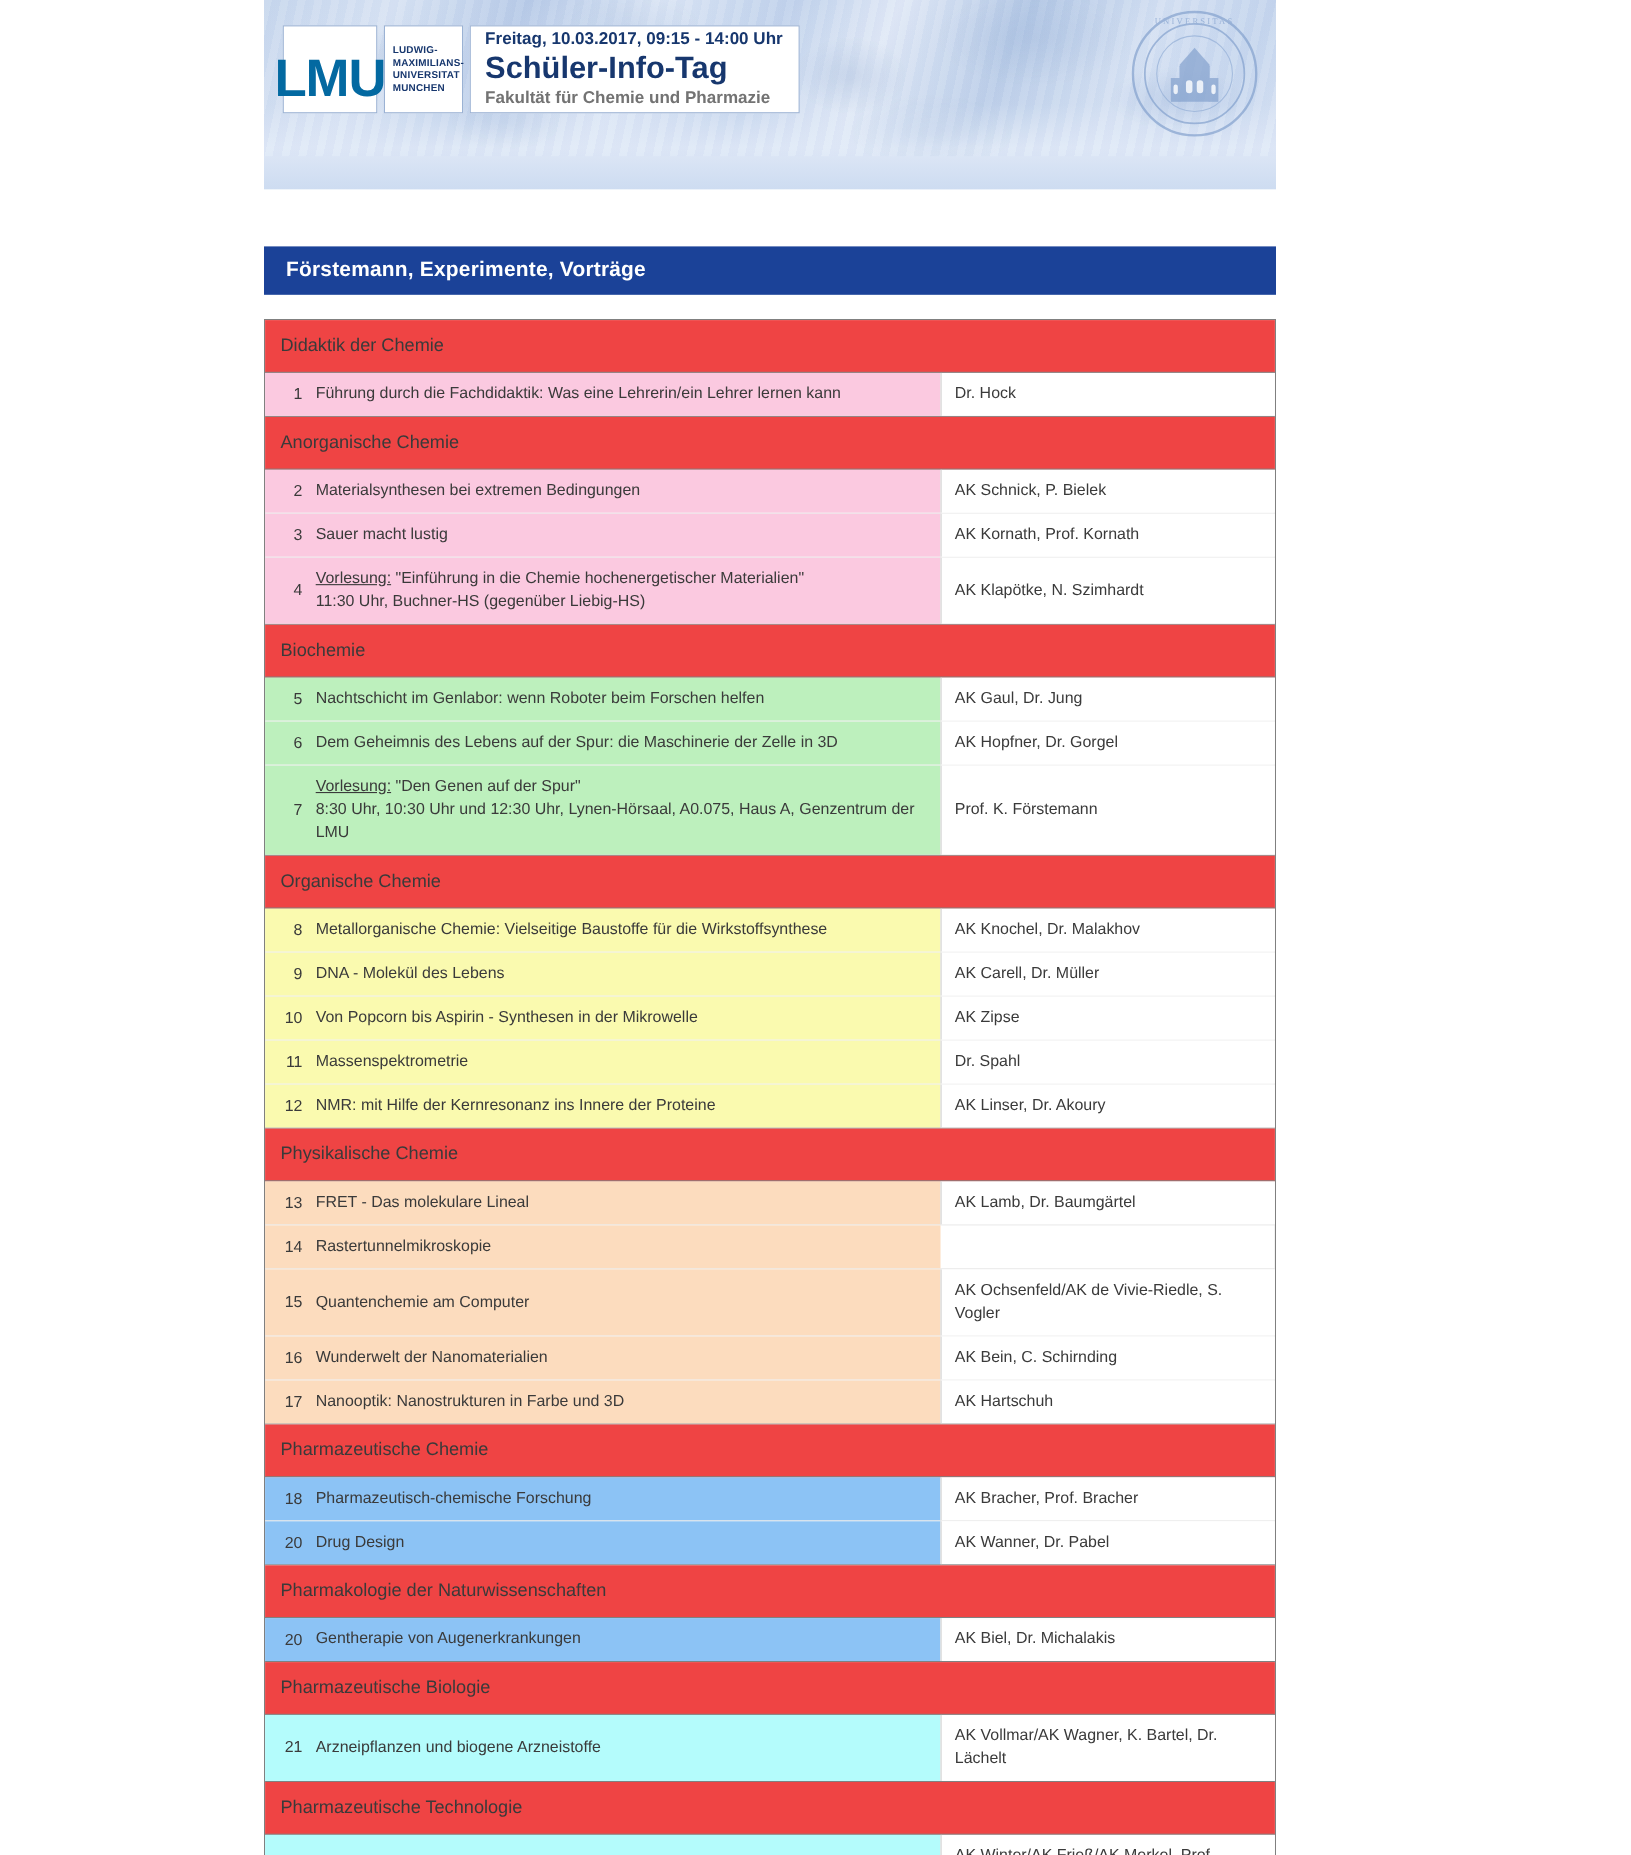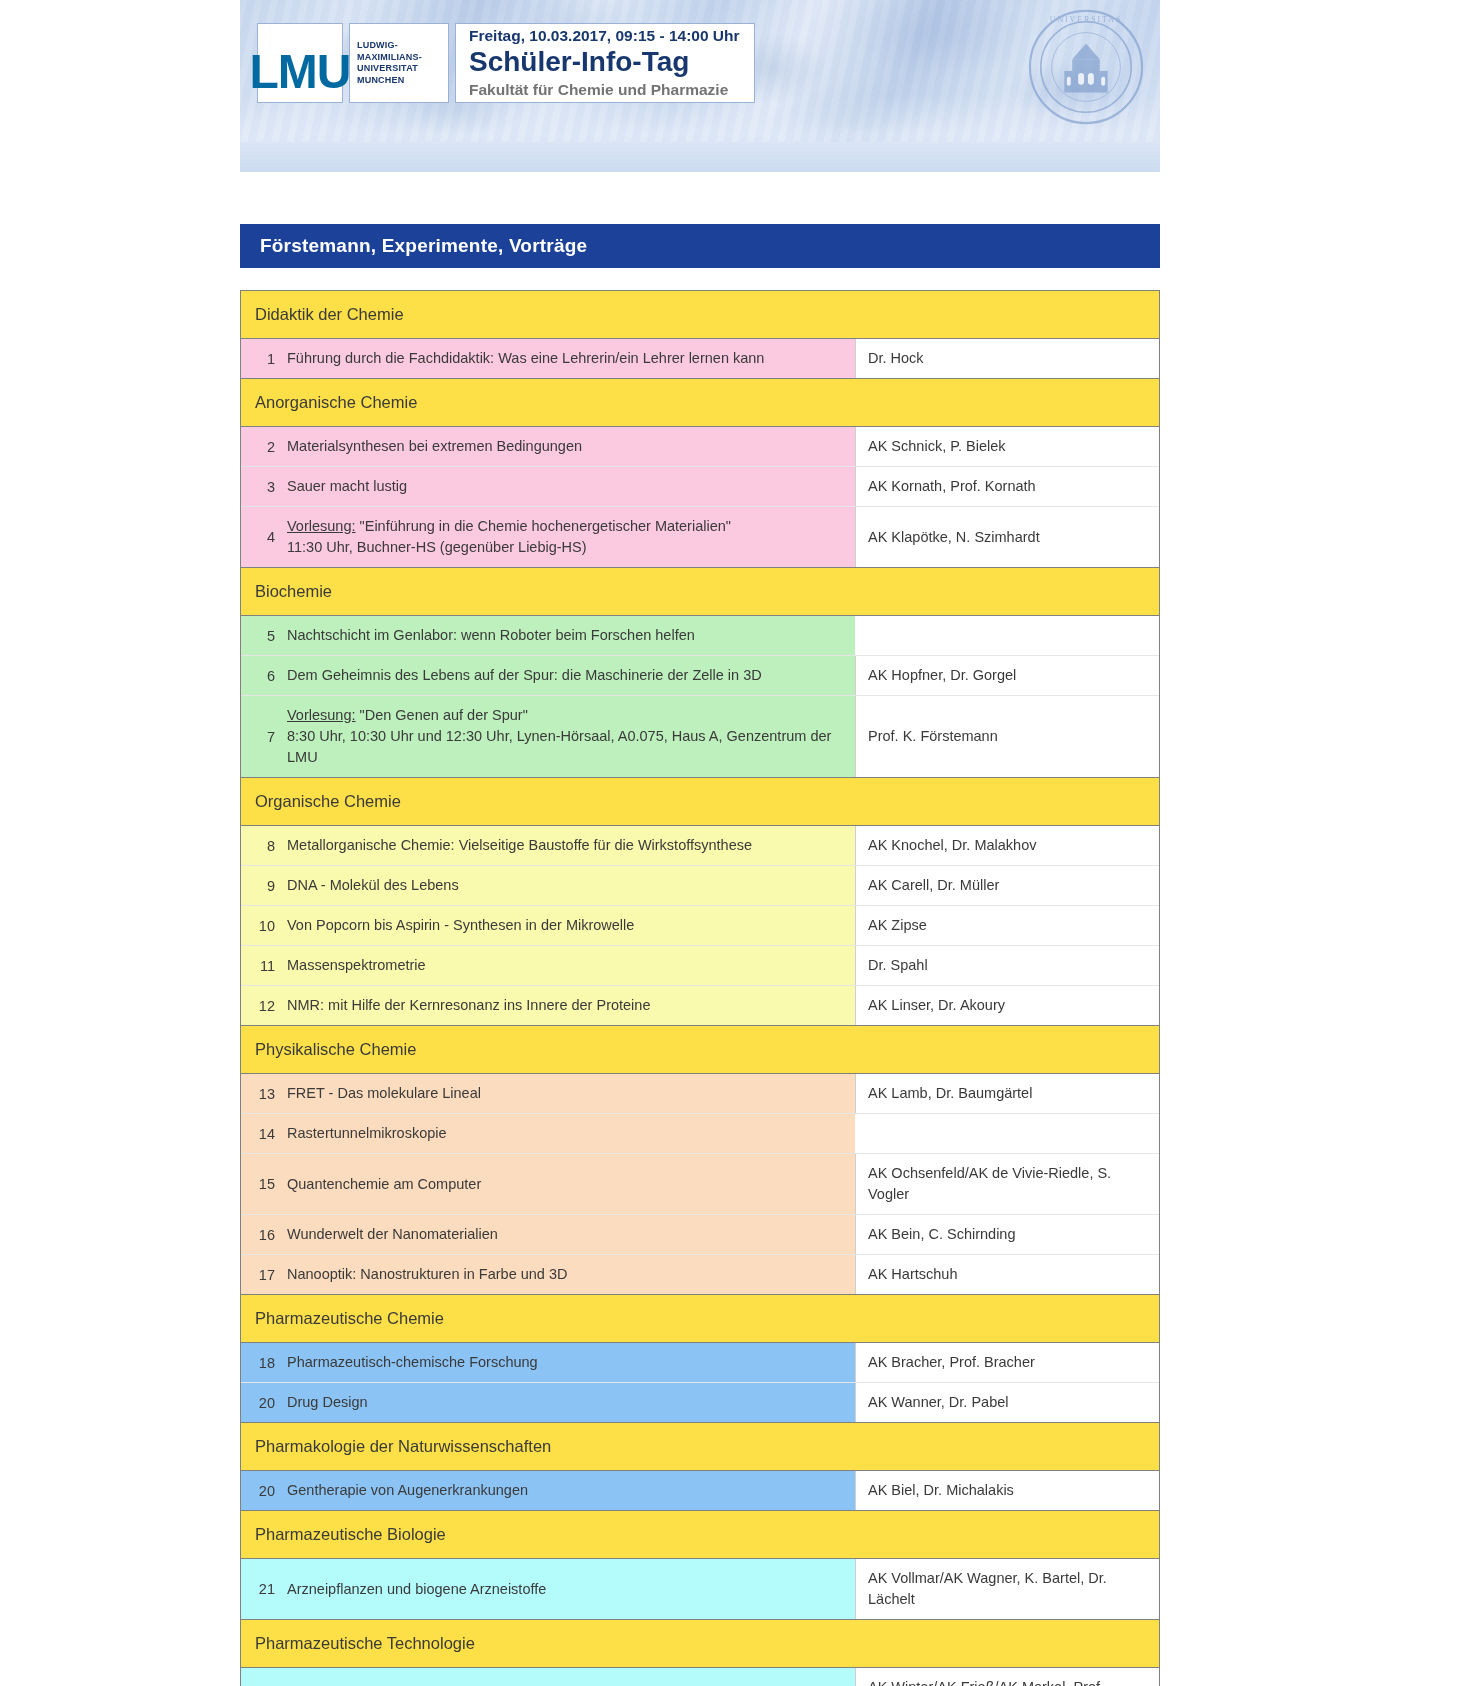--- a/index.html
+++ b/index.html
@@ -81,21 +81,21 @@
   .logo-lmu-text {
     font-family: "Liberation Sans", sans-serif;
     font-weight: 700;
     font-size: 48px;
     line-height: 1;
     letter-spacing: -1px;
     color: #0369a1;
     padding-bottom: 6px;
   }
   .logo-words {
-    width: 100px;
+    width: 72px;
     margin-left: 6px;
     background: #ffffff;
     border: 1px solid #9bb2d4;
     display: flex;
     flex-direction: column;
     justify-content: center;
     padding-left: 7px;
     box-sizing: border-box;
   }
   .logo-words span {
@@ -172,21 +172,21 @@
   
   .table {
     margin-top: 22px;
     border: 1px solid #808080;
     border-bottom: 1px solid #808080;
     box-sizing: border-box;
     width: 920px;
   }
   .group-head {
     border-bottom: 1px solid #808080;
-    background: #fde047;
+    background: #ef4444;
     padding: 14px 0 14px 14px;
     font-size: 16.5px;
     color: #3a3a3a;
     box-sizing: border-box;
   }
   .group-body {
     border-bottom: 1px solid #808080;
   }
   .group-body:last-child { border-bottom: none; }
 
@@ -330,20 +330,21 @@
             <div class="cell-right">AK Klapötke, N. Szimhardt</div>
           </div>
         </div>
         <div class="group-head">Biochemie</div>
         <div class="group-body c-green">
           <div class="row">
             <div class="cell-left">
               <div class="num">5</div>
               <div class="topic">Nachtschicht im Genlabor: wenn Roboter beim Forschen helfen</div>
             </div>
+            <div class="cell-right">AK Gaul, Dr. Jung</div>
           </div>
           <div class="row">
             <div class="cell-left">
               <div class="num">6</div>
               <div class="topic">Dem Geheimnis des Lebens auf der Spur: die Maschinerie der Zelle in 3D</div>
             </div>
             <div class="cell-right">AK Hopfner, Dr. Gorgel</div>
           </div>
           <div class="row">
             <div class="cell-left">

